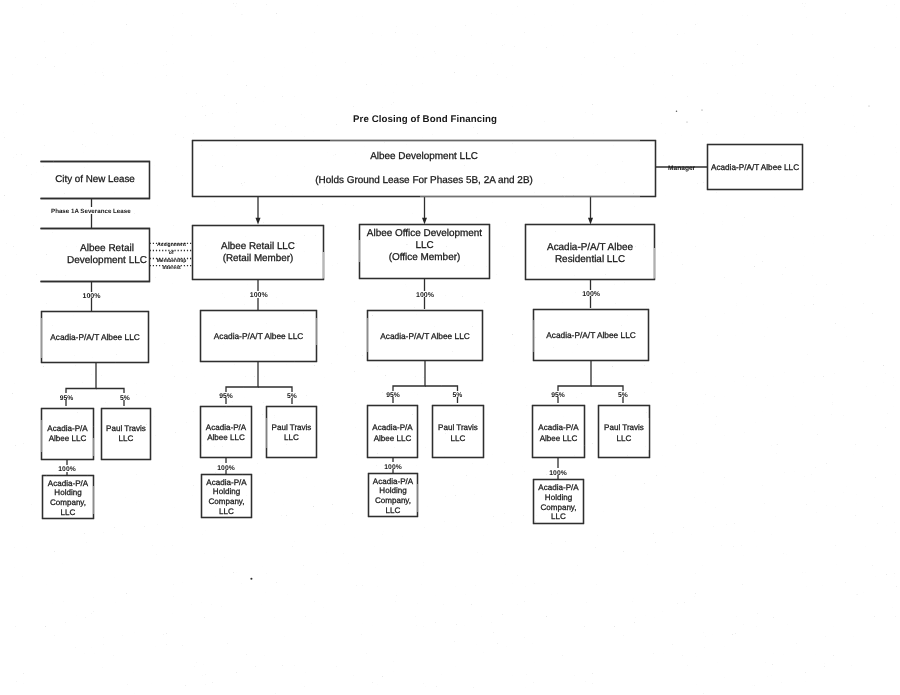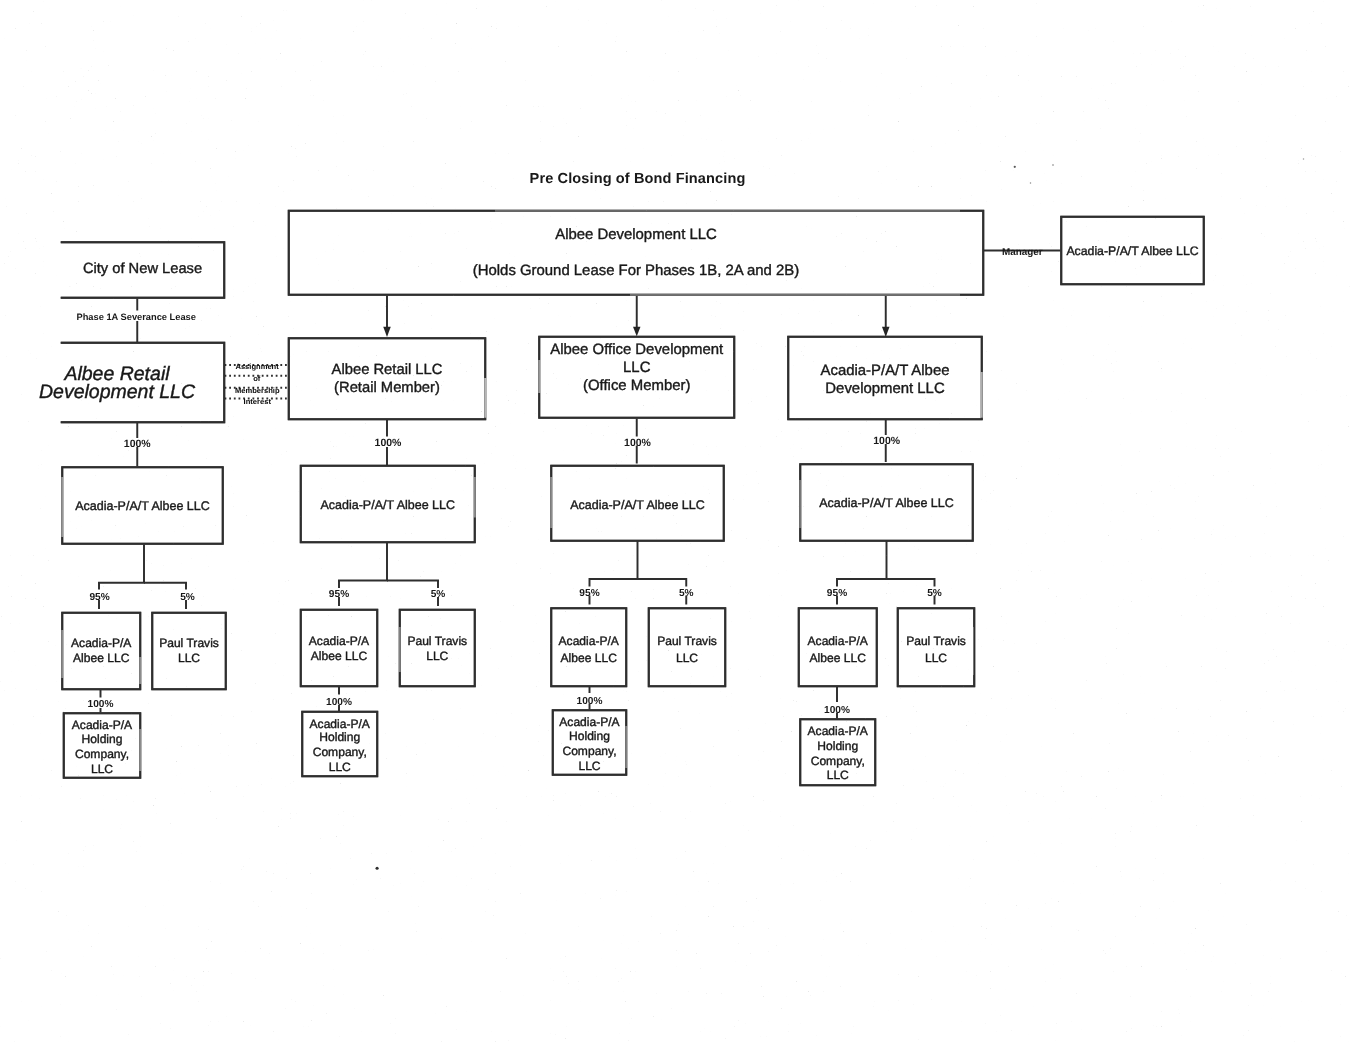--- a/index.html
+++ b/index.html
@@ -146,50 +146,50 @@
     <circle cx="702" cy="110" r="0.55" fill="#777"></circle>
     <circle cx="687" cy="122" r="0.5" fill="#8a8a8a"></circle>
     <circle cx="869" cy="106" r="0.5" fill="#9a9a9a"></circle>
   </g>
 </svg>
 
 <div class="lbl" id="title" style="left:425px;top:119.5px;">Pre Closing of Bond Financing</div>
 
 <div class="box" style="left:192px;top:140px;width:464px;height:57px;font-size:9.95px;line-height:23.5px;">
   <span class="txt" style="line-height:23.5px;">Albee Development LLC
-(Holds Ground Lease For Phases 1B, 2A and 2B)</span>
+(Holds Ground Lease For Phases 5B, 2A and 2B)</span>
       </div>
 
 <div class="box" style="left:707px;top:144px;width:96px;height:46px;font-size:8.2px;">
   <span class="txt" style="white-space:nowrap;">Acadia-P/A/T Albee LLC</span>
       </div>
 
 <div class="box" style="left:40px;top:161px;width:110px;height:38px;font-size:9.8px;line-height:12.2px;">
   <span class="txt">City of New Lease</span>
       </div>
 
-<div class="box" style="left:23px;top:228px;width:110px;height:54px;font-size:13px;line-height:12.1px;font-style:italic;">
+<div class="box" style="left:52px;top:228px;width:110px;height:54px;font-size:10px;line-height:12.1px;">
   <span class="txt">Albee Retail
 Development LLC</span>
       </div>
 
 <div class="box" style="left:192px;top:225px;width:132px;height:55px;font-size:9.85px;line-height:11.3px;padding-top:0;">
   <span class="txt">Albee Retail LLC
 (Retail Member)</span>
       </div>
 
 <div class="box" style="left:359px;top:224px;width:131px;height:43px;font-size:9.95px;line-height:12.0px;">
   <span class="txt">Albee Office Development
 LLC
 (Office Member)</span>
       </div>
 
 <div class="box" style="left:525px;top:224px;width:130px;height:56px;font-size:9.95px;line-height:11.9px;padding-top:3px;">
   <span class="txt">Acadia-P/A/T Albee
-Development LLC</span>
+Residential LLC</span>
       </div>
 
 <div class="box" style="left:41px;top:311px;width:108px;height:52px;font-size:8.33px;">
   <span class="txt">Acadia-P/A/T Albee LLC</span>
       </div>
 
 <div class="box" style="left:200px;top:310px;width:117px;height:52px;font-size:8.33px;">
   <span class="txt">Acadia-P/A/T Albee LLC</span>
       </div>
 

